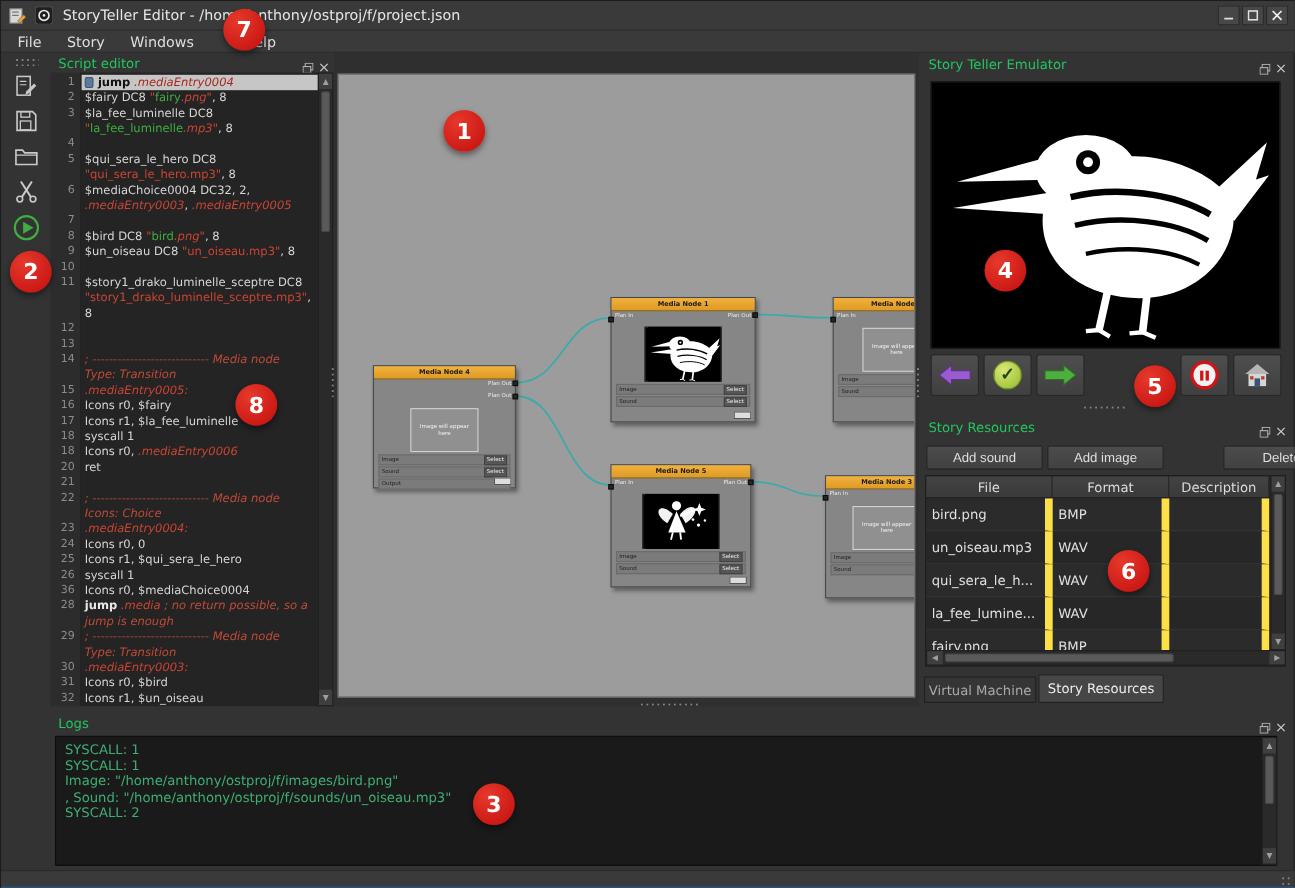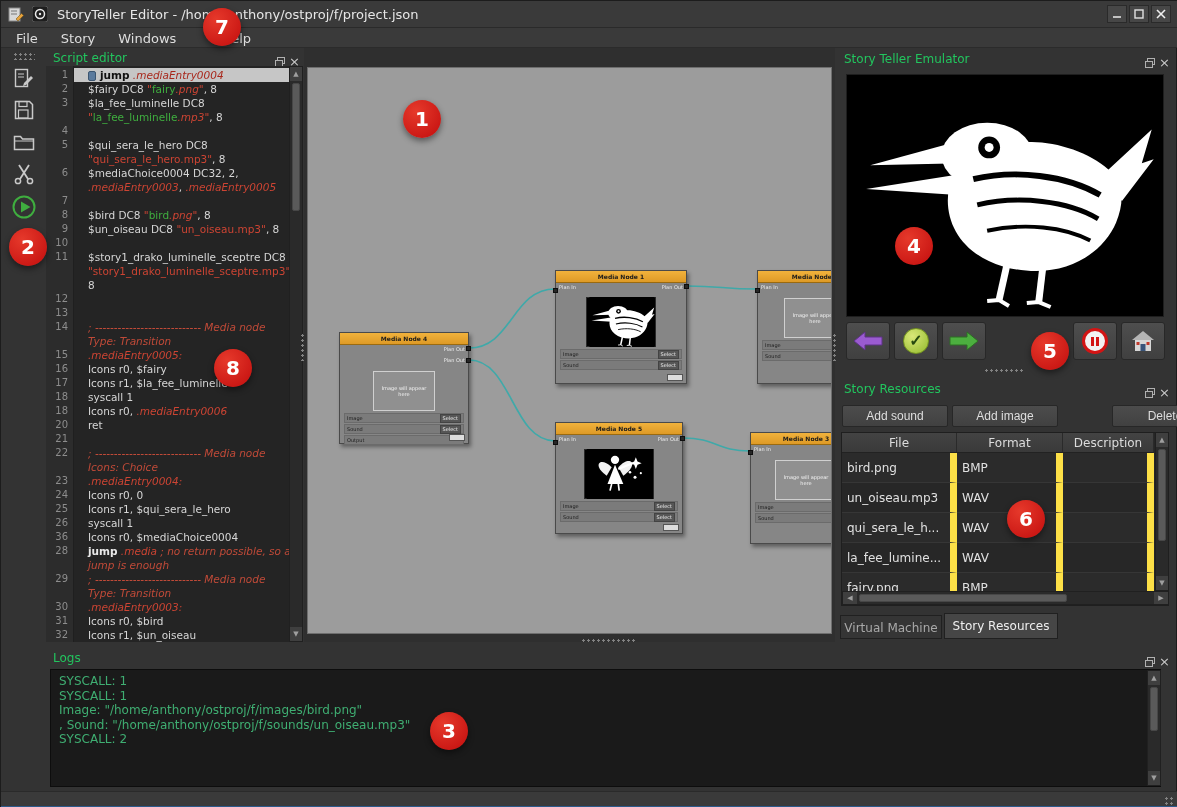--- a/index.html
+++ b/index.html
@@ -21,21 +21,21 @@
 
   
   .dock-title { position:absolute; font-size:12px; color:#22c55e; white-space:nowrap; }
   .dock-btns { position:absolute; display:flex; gap:4px; align-items:center; }
   .close-x { font-size:13px; color:#c9c9c9; line-height:10px; }
 
   
   .gutter { position:absolute; left:45px; top:65px; width:28px; height:576px; background:#2c2c2c; border-right:1px solid #1f1f1f; padding-top:2px; overflow:hidden; }
   .gln { height:14px; line-height:14px; font-size:10px; color:#8d8d8d; text-align:right; padding-right:5px; }
   .code-area { position:absolute; left:73px; top:65px; width:215px; height:576px; background:#242424; padding-top:2px; overflow:hidden; }
-  .crow { height:14px; line-height:14px; font-size:10.5px; color:#d6d6d6; white-space:pre; overflow:hidden; padding-left:14px; }
+  .crow { height:14px; line-height:14px; font-size:10.5px; color:#d6d6d6; white-space:pre; overflow:hidden; padding-left:3px; }
   .crow.hl { background:#c6c6c6; }
   .sg-p { color:#d6d6d6; }
   .sg-g { color:#3fae3f; }
   .sg-r { color:#cc4433; }
   .sg-i { color:#cc4433; font-style:italic; }
   .sg-c { color:#c04a38; font-style:italic; }
   .sg-k { font-weight:bold; color:#e8e8e8; }
   .crow.hl .sg-k { color:#111; }
   .crow.hl .sg-i { color:#a8281c; }
   .lmark { display:inline-block; width:8px; height:10px; background:#5b7a9d; border:1px solid #3c5570; border-radius:2px; margin-right:4px; vertical-align:-2px; }

